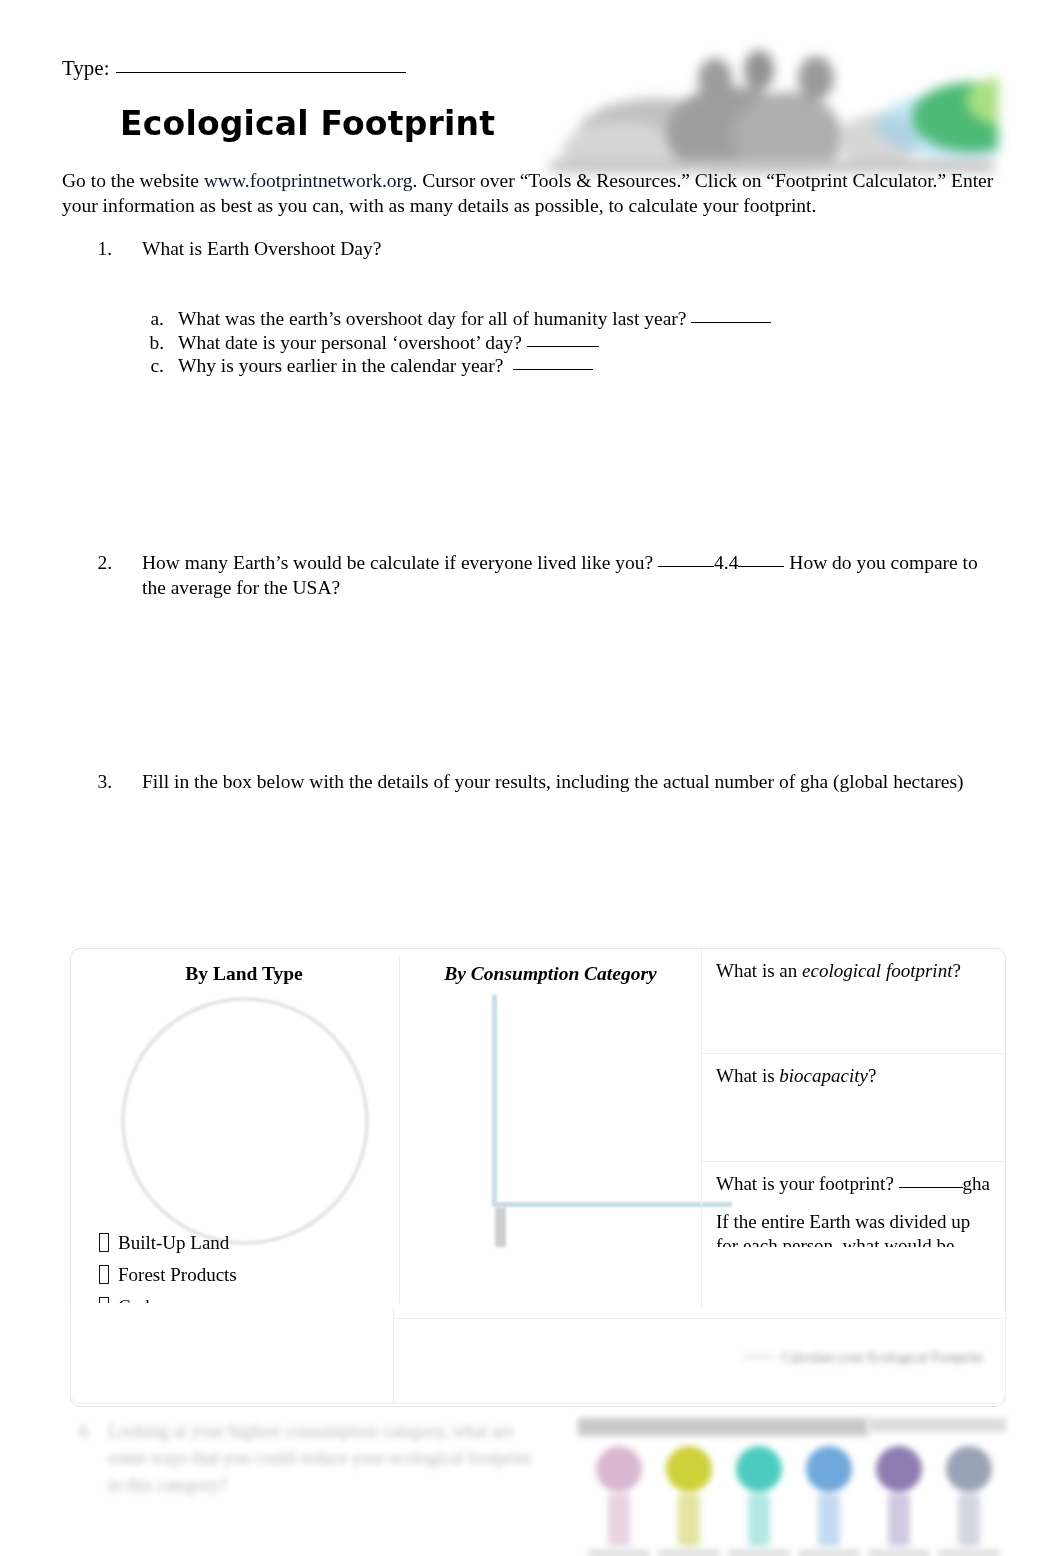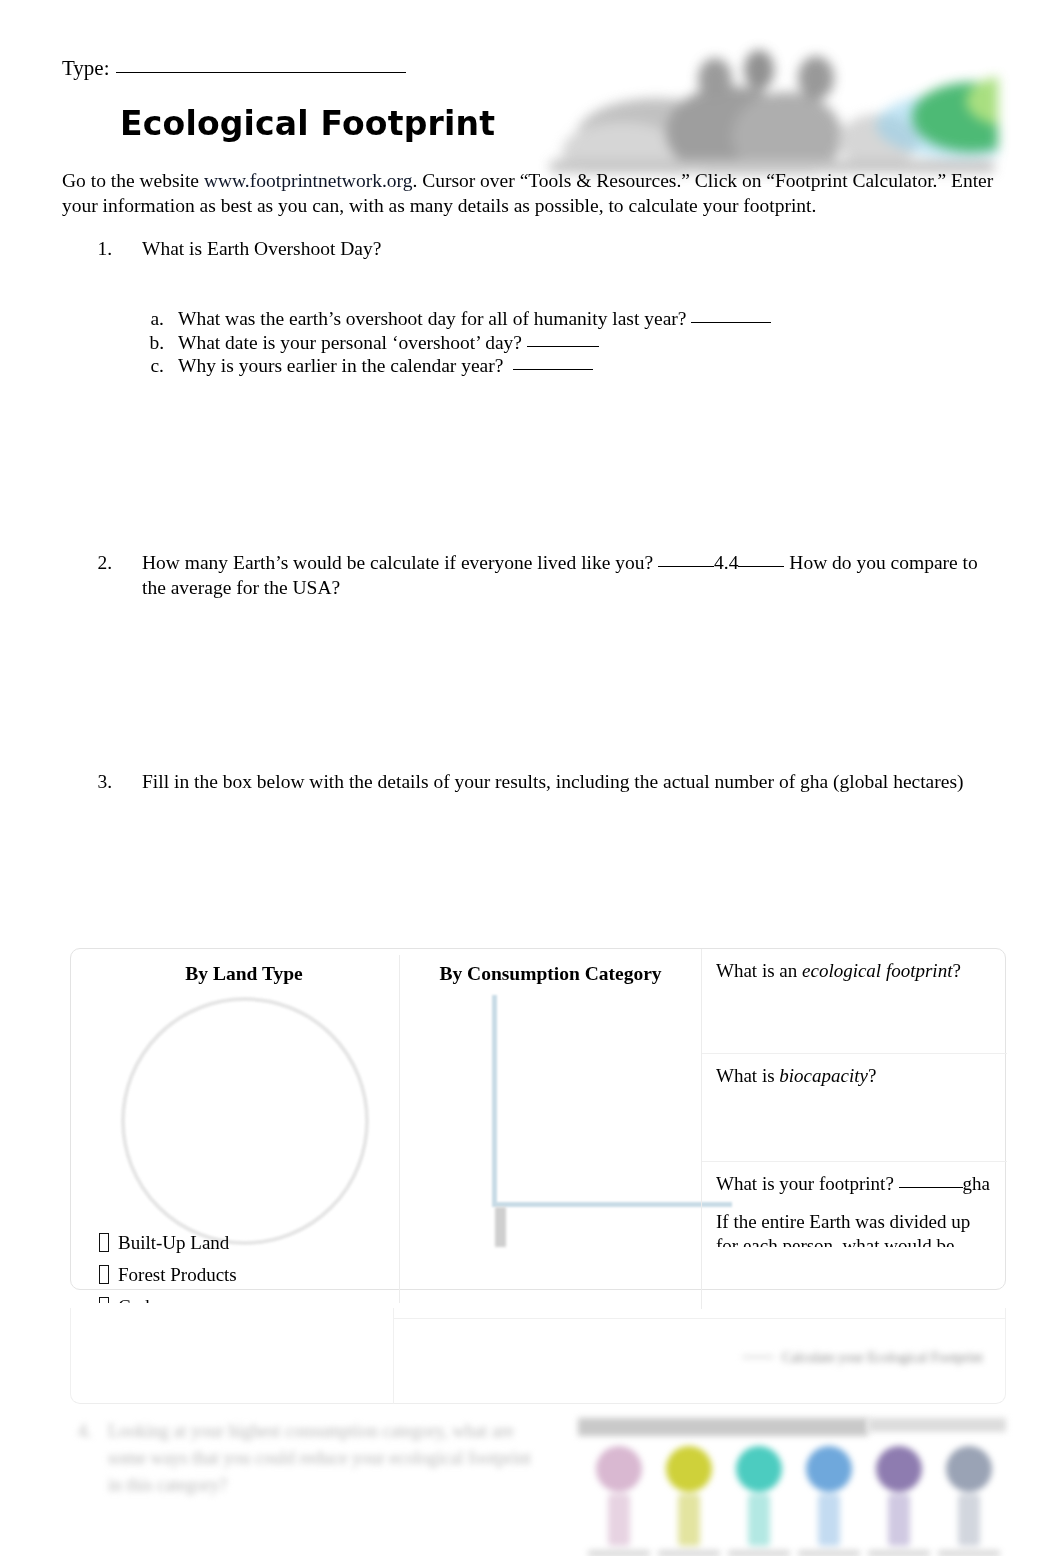--- a/index.html
+++ b/index.html
@@ -100,33 +100,34 @@
   .b-70 { width: 72px; }
   .b-80 { width: 80px; }
   .b-55 { width: 56px; }
   .b-45 { width: 46px; }
   .b-62 { width: 64px; }
 
   
   .results-box {
     position: absolute;
     left: 70px; top: 948px;
-    width: 936px; height: 342px;
+    width: 936px; height: 459px;
     border: 1.3px solid #e3e3e3;
     border-radius: 10px;
     background: #fff;
   }
   .col-land {
     position: absolute; left: 14px; top: 6px;
     width: 318px; height: 348px;
   }
   .col-cons {
     position: absolute; left: 328px; top: 6px;
     width: 302px; height: 348px;
     border-left: 1.2px solid #ececec;
+    font-style: italic;
   }
   .col-defs {
     position: absolute; left: 630px; top: 0px;
     width: 306px; height: 360px;
     border-left: 1.2px solid #ececec;
   }
   .col-head {
     text-align: center;
     font-weight: bold;
     font-size: 19.5px;

